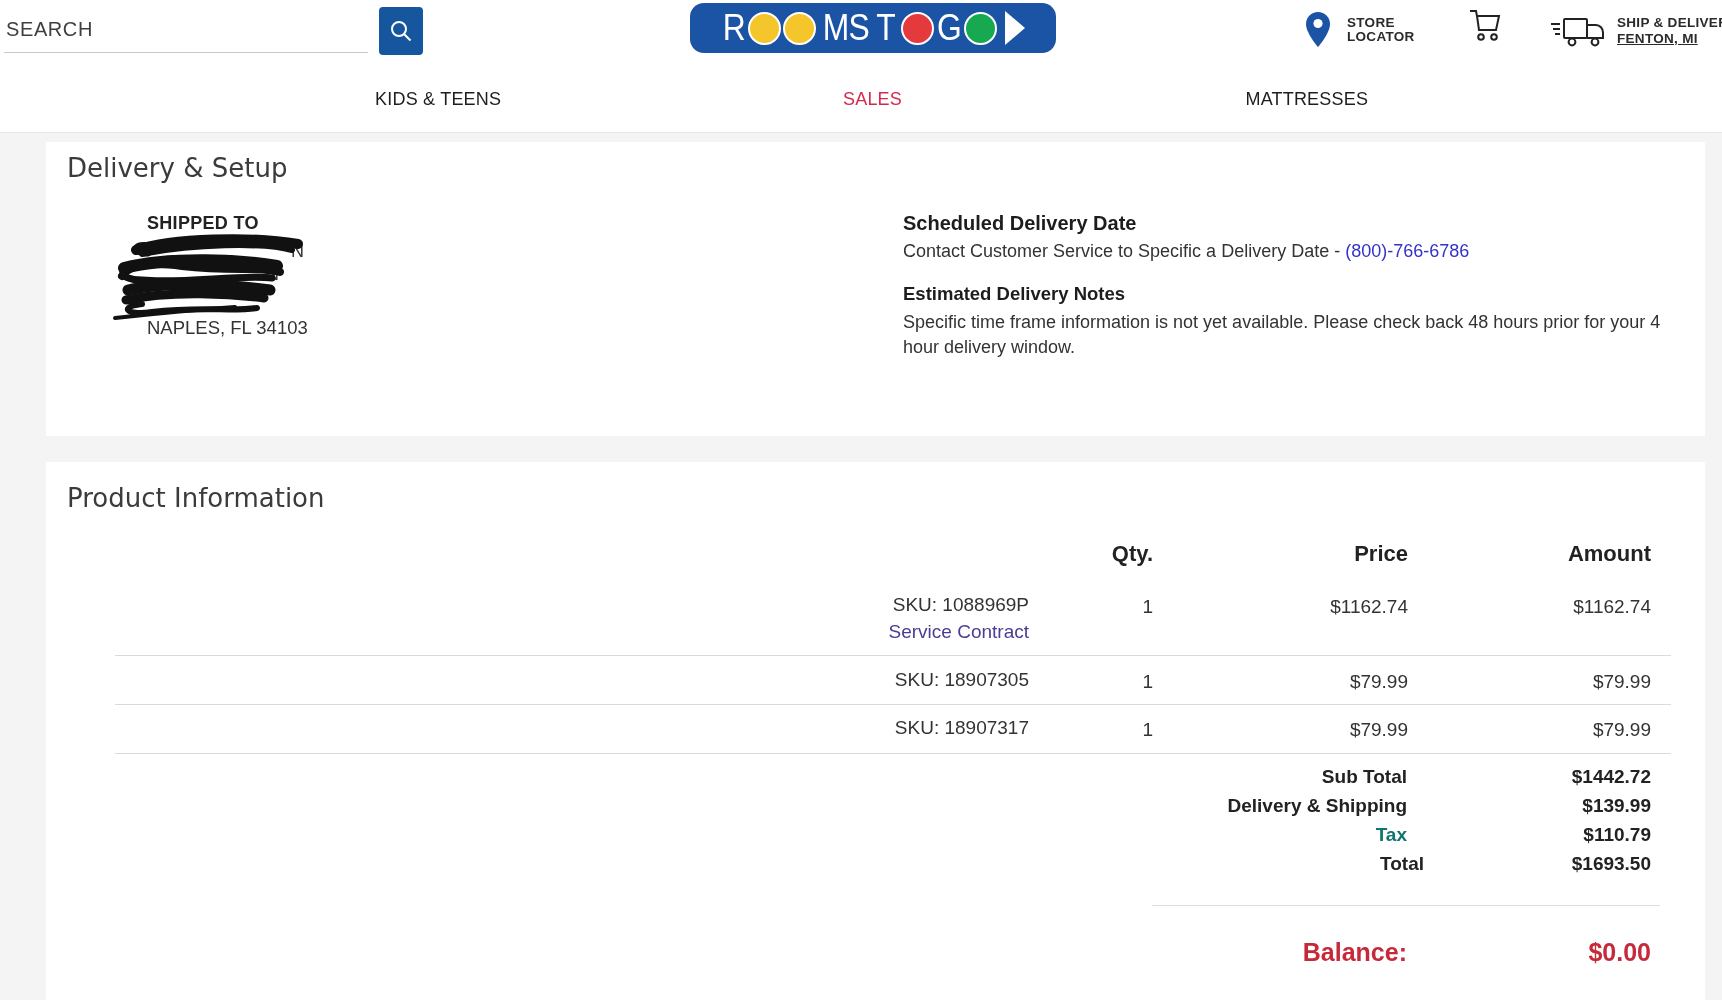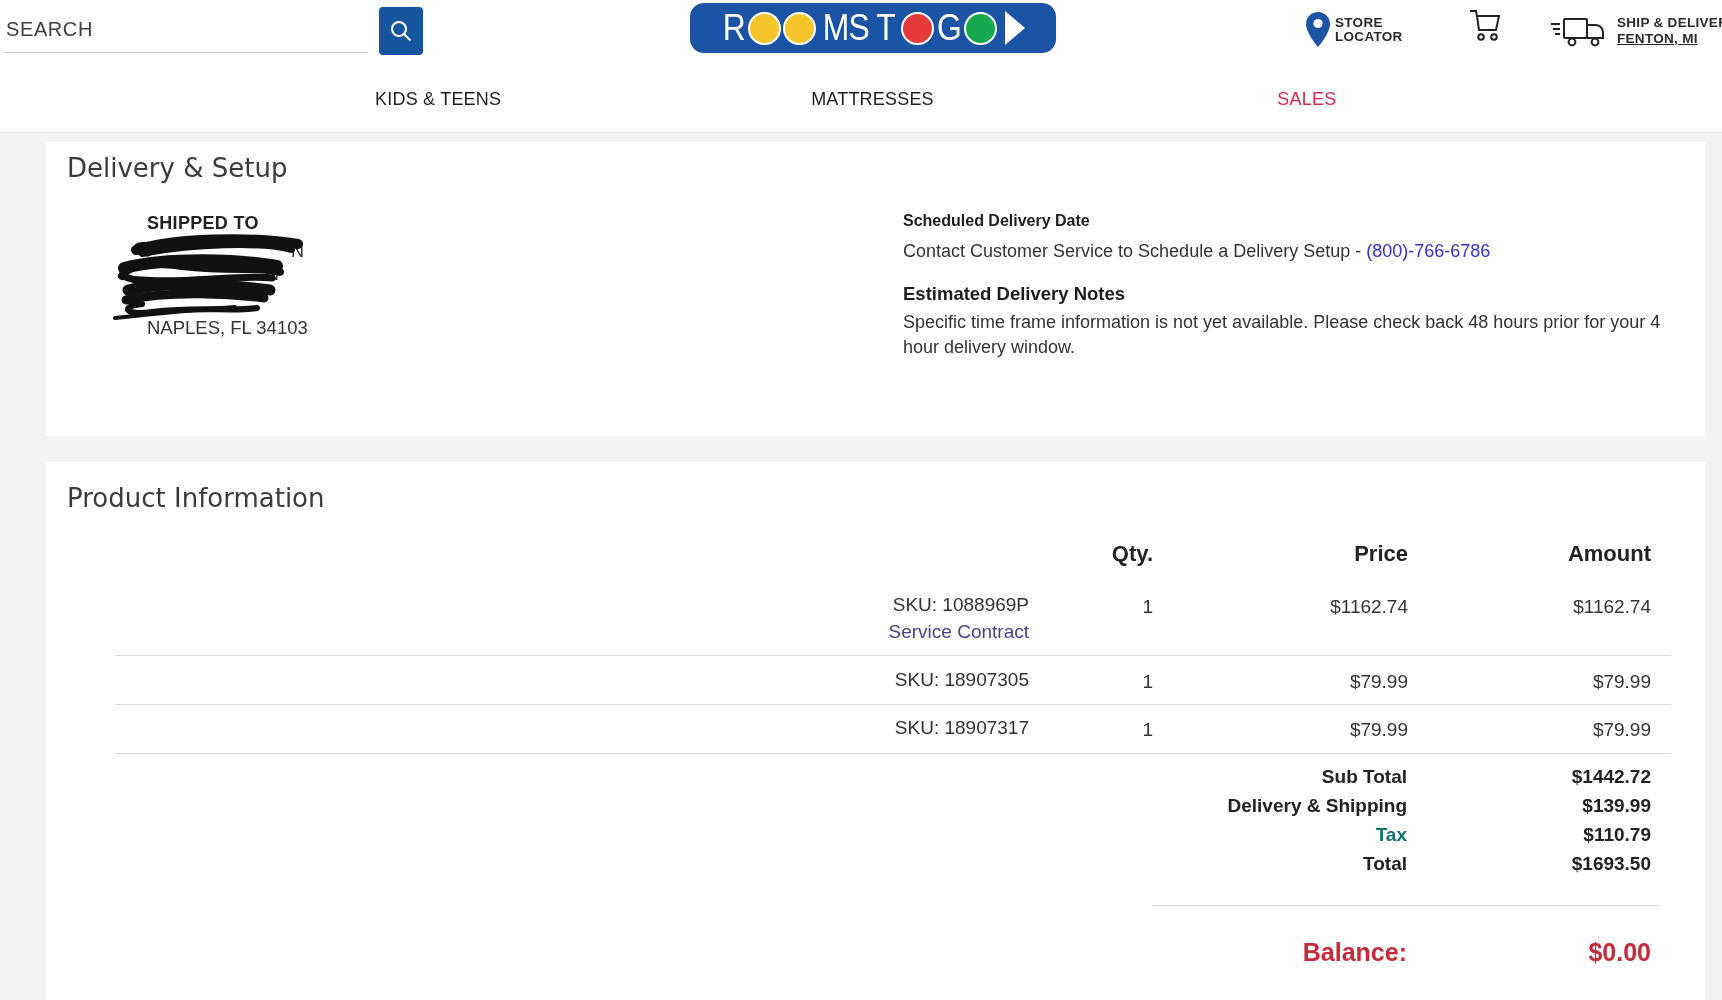--- a/index.html
+++ b/index.html
@@ -19,21 +19,21 @@
   .logo .lt{color:#fff;font-size:37px;line-height:50px;font-family:"Liberation Sans",sans-serif;
     transform:scaleX(.86);transform-origin:center;letter-spacing:-1px;white-space:pre;}
   .logo .dot{display:inline-block;width:29px;height:29px;border-radius:50%;border:2px solid #fff;margin:0 1px;flex:0 0 auto;}
   .dot-yellow{background:#f5c62c;}
   .dot-red{background:#e43a3e;}
   .dot-green{background:#17a94f;}
   .logo-arrow{width:0;height:0;border-top:17px solid transparent;border-bottom:17px solid transparent;
     border-left:20px solid #ffffff;margin-left:7px;}
   
   .util-text{font-size:13.5px;font-weight:700;color:#2b2b2b;line-height:14px;letter-spacing:.3px;white-space:nowrap;}
-  .store-locator{position:absolute;left:1305px;top:10px;display:flex;gap:4px;cursor:pointer;}
+  .store-locator{position:absolute;left:1305px;top:10px;display:flex;gap:16px;cursor:pointer;}
   .ship-block{position:absolute;left:1617px;top:16px;cursor:pointer;}
   .ship-block .u{text-decoration:underline;}
   
   .navbar{position:absolute;left:0;top:68px;width:1722px;height:64px;background:#ffffff;border-bottom:1px solid #e5e5e5;}
   .nav-items{position:absolute;left:221px;top:68px;width:1303px;height:63px;display:flex;}
   .nav-item{flex:1;text-align:center;line-height:63px;font-size:18px;color:#1e1e1e;letter-spacing:.2px;cursor:pointer;}
   .nav-item.sale{color:#d4294c;}
   
   .card{position:absolute;left:46px;width:1659px;background:#ffffff;}
   .card1{top:142px;height:294px;}
@@ -118,22 +118,22 @@
     </div>
     <div class="ship-block">
       <span class="util-text" style="display:block;">SHIP &amp; DELIVER TO</span>
       <span class="util-text u" style="display:block;margin-top:2px;">FENTON, MI</span>
     </div>
   </div>
 
   <div class="navbar"></div>
   <div class="nav-items">
     <div class="nav-item">KIDS &amp; TEENS</div>
+    <div class="nav-item sale">SALES</div>
     <div class="nav-item">MATTRESSES</div>
-    <div class="nav-item sale">SALES</div>
   </div>
 
   <div class="card card1"></div>
   <div class="section-title abs" style="left:67px;top:153px;">Delivery &amp; Setup</div>
 
   <div class="abs t18 b nowrap" style="left:147px;top:213px;letter-spacing:.3px;color:#222;text-align:center;">SHIPPED TO</div>
 
   <span class="peek" style="left:291px;top:241px;">N</span>
   <span class="peek" style="left:266px;top:264px;">N</span>
   <div class="scribble">
@@ -146,23 +146,23 @@
       <path d="M28,32 C6,34 4,48 30,48 C70,52 130,42 160,46" stroke-width="7"></path>
       <path d="M16,58 C60,48 130,54 158,58" stroke-width="11"></path>
       <path d="M14,68 C60,58 120,62 152,66" stroke-width="9"></path>
       <path d="M30,72 C8,74 12,84 40,80 C90,74 120,80 145,76" stroke-width="6"></path>
       <path d="M3,86 C40,82 80,78 123,75" stroke-width="4"></path>
     </svg>
   </div>
 
   <div class="abs t18 nowrap" style="left:147px;top:317px;font-size:18.5px;">NAPLES, FL 34103</div>
 
-  <div class="abs t18 b nowrap" style="left:903px;top:212px;font-size:16px;color:#1d1d1d;">Scheduled Delivery Date</div>
+  <div class="abs t18 b nowrap" style="left:903px;top:212px;font-size:20px;color:#1d1d1d;">Scheduled Delivery Date</div>
   <div class="abs t18 nowrap" style="left:903px;top:241px;">
-    <span>Contact Customer Service to Schedule a Delivery Setup - </span><span class="link-blue">(800)-766-6786</span>
+    <span>Contact Customer Service to Specific a Delivery Date - </span><span class="link-blue">(800)-766-6786</span>
   </div>
   <div class="abs t18 b nowrap" style="left:903px;top:283px;font-size:18.5px;color:#1d1d1d;">Estimated Delivery Notes</div>
   <div class="abs t18" style="left:903px;top:310px;width:790px;line-height:25px;">Specific time frame information is not yet available. Please check back 48 hours prior for your 4 hour delivery window.</div>
 
   <div class="card card2"></div>
   <div class="section-title abs" style="left:67px;top:483px;">Product Information</div>
 
   <div class="cell b right" style="top:541px;right:569px;font-size:22px;color:#222;">Qty.</div>
   <div class="cell b right" style="top:541px;right:314px;font-size:22px;color:#222;">Price</div>
   <div class="cell b right" style="top:541px;right:71px;font-size:22px;color:#222;">Amount</div>
@@ -185,21 +185,21 @@
   <div class="cell t19 right" style="top:719px;right:314px;">$79.99</div>
   <div class="cell t19 right" style="top:719px;right:71px;">$79.99</div>
   <div class="divider" style="top:753px;"></div>
 
   <div class="cell t19 b right" style="top:766px;right:315px;color:#222;">Sub Total</div>
   <div class="cell t19 b right" style="top:766px;right:71px;color:#222;">$1442.72</div>
   <div class="cell t19 b right" style="top:795px;right:315px;color:#222;margin-left:48px;">Delivery &amp; Shipping</div>
   <div class="cell t19 b right" style="top:795px;right:71px;color:#222;">$139.99</div>
   <div class="cell t19 b right" style="top:824px;right:315px;color:#0f766e;">Tax</div>
   <div class="cell t19 b right" style="top:824px;right:71px;color:#222;">$110.79</div>
-  <div class="cell t19 b right" style="top:853px;right:315px;color:#222;">Total</div>
+  <div class="cell t19 b right" style="top:853px;right:298px;color:#222;">Total</div>
   <div class="cell t19 b right" style="top:853px;right:71px;color:#222;">$1693.50</div>
 
   <div class="shortdiv" style="top:905px;"></div>
 
   <div class="cell balance right" style="top:938px;right:315px;">Balance:</div>
   <div class="cell balance right" style="top:938px;right:71px;">$0.00</div>
 
 </div>
 
 </body></html>

